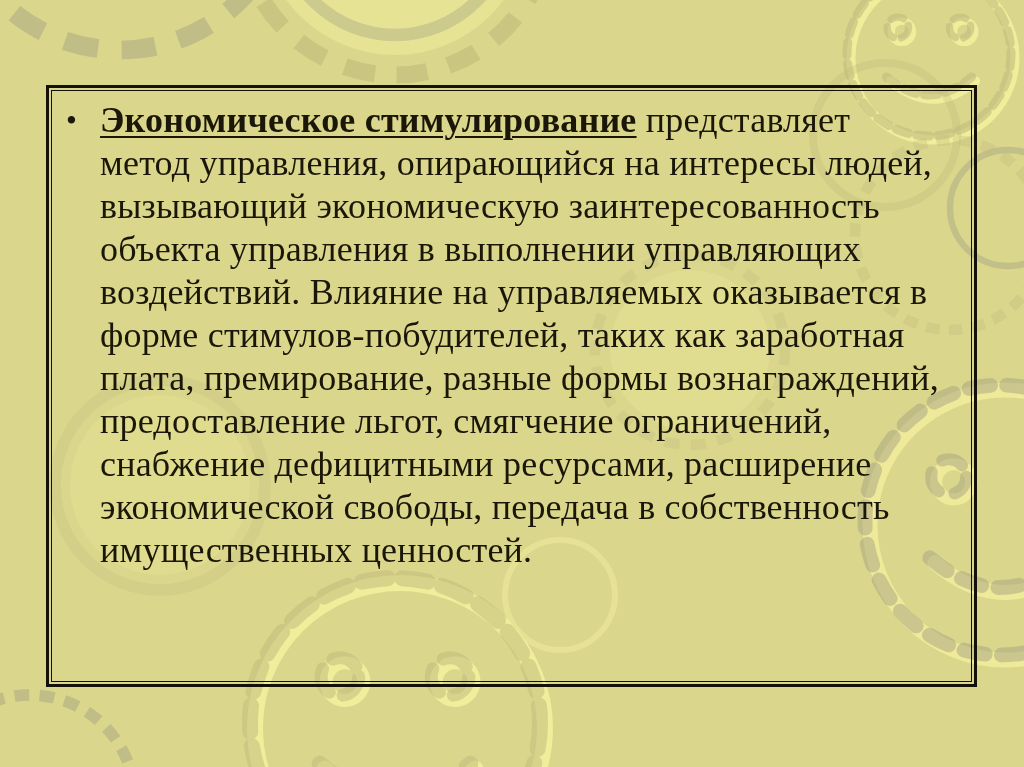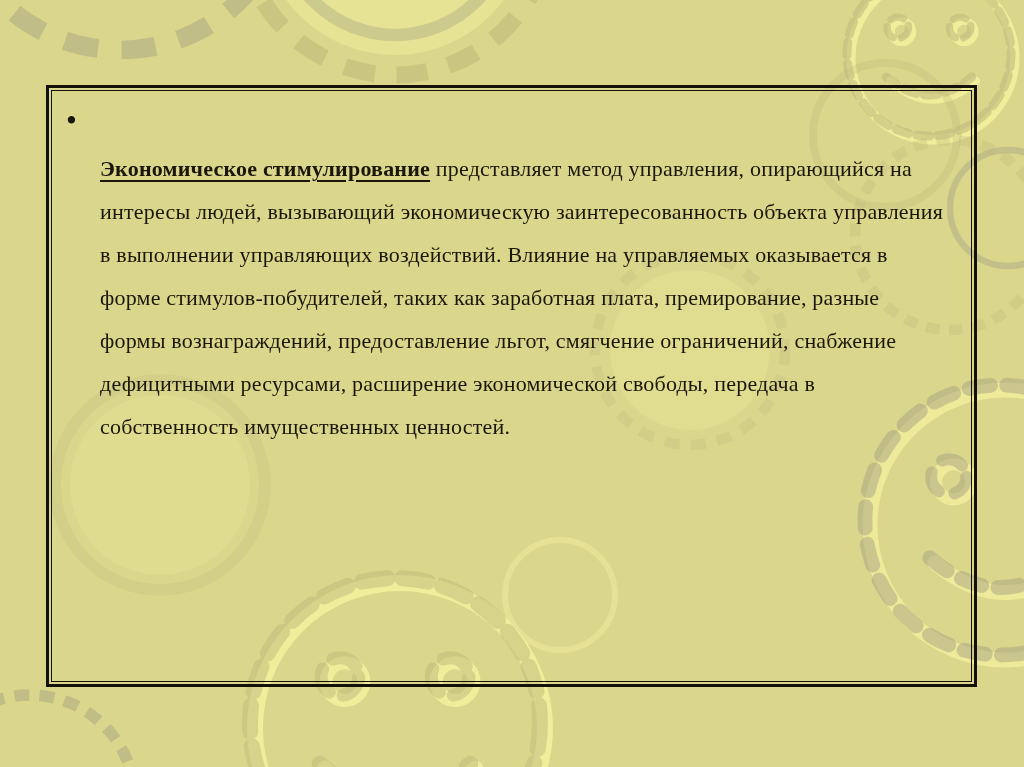--- a/index.html
+++ b/index.html
@@ -47,25 +47,24 @@
   .bullet{
     flex:0 0 34px;
     width:34px;
     font-size:31px;
     line-height:43px;
     color:var(--text);
     text-align:left;
   }
   .paragraph{
     flex:1;
-    font-size:22px;
+    font-size:36px;
     line-height:43px;
     color:var(--text);
     letter-spacing:0.2px;
-    margin-top:48px;
   }
   .term{
     font-weight:bold;
     text-decoration:underline;
     text-decoration-thickness:2px;
     text-underline-offset:4px;
   }
 </style>
 </head>
 <body>

